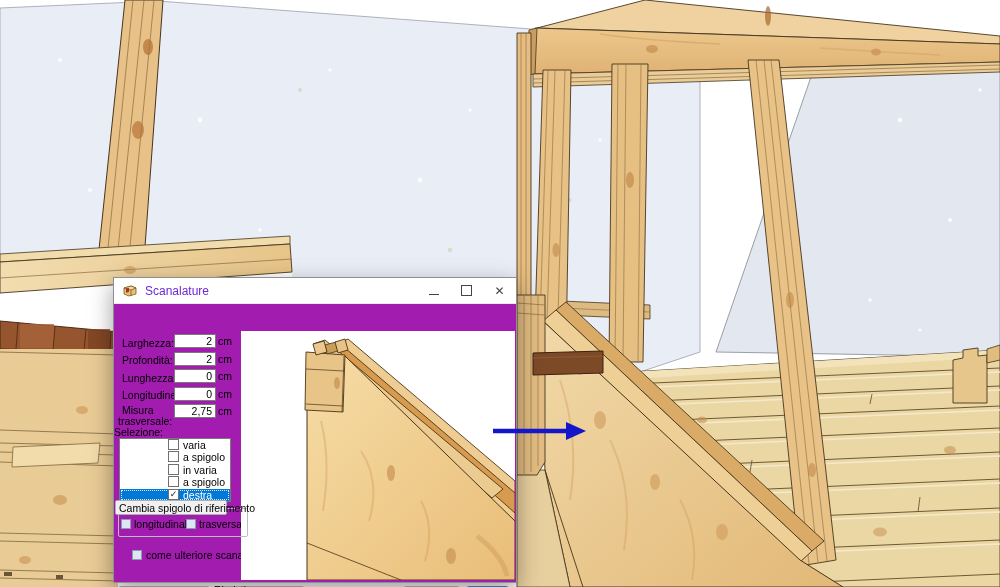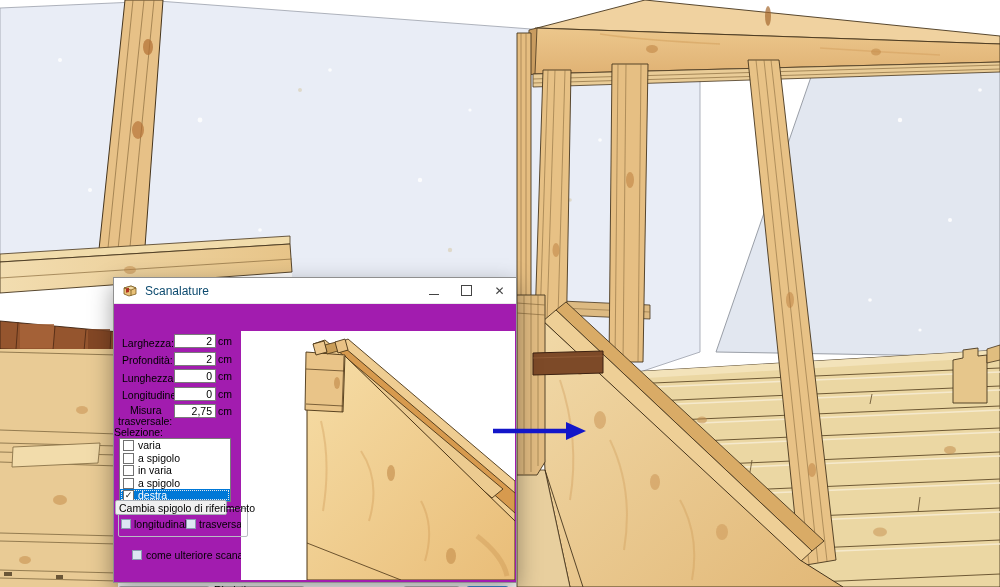--- a/index.html
+++ b/index.html
@@ -6,35 +6,35 @@
     font-family:"Liberation Sans","DejaVu Sans",sans-serif;background:#fff;}
   #stage{position:relative;width:1000px;height:587px;}
   #scene{position:absolute;left:0;top:0;}
   
   .dialog{position:absolute;left:113px;top:277px;width:404px;height:306px;
     background:#f0f0f0;border:1px solid #8f8f8f;box-sizing:border-box;
     box-shadow:0 8px 22px rgba(0,0,0,.38);z-index:20;}
   .titlebar{position:absolute;left:0;top:0;width:100%;height:25px;background:#fff;
     display:flex;align-items:center;}
   .titlebar .appicon{width:16px;height:16px;margin:0 7px 0 8px;flex:0 0 auto;}
-  .titlebar .ttl{font-size:12px;color:#0c4a6e;}
+  .titlebar .ttl{font-size:12px;color:#6d28d9;}
   .wincontrols{margin-left:auto;display:flex;height:25px;}
   .wbtn{width:33px;height:25px;display:flex;align-items:center;justify-content:center;
     color:#444;font-size:12px;}
   .wbtn .minglyph{display:block;width:10px;border-bottom:1px solid #444;height:1px;margin-top:6px;}
   .wbtn .maxglyph{display:block;width:9px;height:9px;border:1px solid #444;}
   .body{position:absolute;left:0;top:25px;right:0;bottom:0;background:#a21caf;border-top:1px solid #e9e9e9;}
   .flabel{position:absolute;font-size:10.5px;color:#000;white-space:nowrap;}
   .finput{position:absolute;left:60px;width:42px;height:14px;border:1px solid #7a7a7a;
     background:#fff;font-size:10.5px;text-align:right;padding:0 3px 0 0;box-sizing:border-box;
     font-family:"Liberation Sans",sans-serif;}
   .funit{position:absolute;left:104px;font-size:10.5px;color:#000;}
   .listbox{position:absolute;left:5px;top:134px;width:112px;height:64px;background:#fff;
     border:1px solid #7a7a7a;box-sizing:border-box;overflow:hidden;}
-  .lrow{height:12.4px;display:flex;align-items:flex-end;font-size:10.5px;color:#000;}
+  .lrow{height:12.4px;display:flex;align-items:flex-start;font-size:10.5px;color:#000;padding-left:45px;}
   .lrow .cb{width:9px;height:9px;border:1px solid #707070;background:#fff;margin:0 4px 0 3px;
     flex:0 0 auto;position:relative;font-size:9px;line-height:8px;text-align:center;color:#222;}
   .lrow.selected{background:#0078d7;color:#fff;outline:1px dotted #e8e8e8;outline-offset:-2px;}
   .grouplegend{position:absolute;left:1px;top:196px;width:112px;height:15px;border:1px solid #a8aeb4;
     background:#f0f0f0;font-size:10.5px;line-height:15px;padding-left:3px;box-sizing:border-box;
     z-index:2;border-radius:2px;white-space:nowrap;}
   .groupbody{position:absolute;left:4px;top:204px;width:130px;height:29px;border:1px solid #b9bdc3;
     border-radius:2px;box-sizing:border-box;z-index:1;}
   .smallcb{position:absolute;width:10px;height:10px;border:1px solid #8c9cb3;background:#dde6f3;
     box-sizing:border-box;}
@@ -297,21 +297,21 @@
       <span class="funit" style="top:49px">cm</span>
 
       <span class="flabel" style="left:8px;top:68px">Lunghezza:</span>
       <input class="finput" style="top: 65px;" value="0">
       <span class="funit" style="top:66px">cm</span>
 
       <span class="flabel" style="left:8px;top:85px">Longitudine:</span>
       <input class="finput" style="top: 83px;" value="0">
       <span class="funit" style="top:84px">cm</span>
 
-      <span class="flabel" style="left:16px;top:100px">Misura</span>
+      <span class="flabel" style="left:8px;top:100px">Misura</span>
       <span class="flabel" style="left:4px;top:111px">trasversale:</span>
       <input class="finput" style="top: 100px;" value="2,75">
       <span class="funit" style="top:101px">cm</span>
 
       <span class="flabel" style="left:0;top:122px">Selezione:</span>
 
       <div class="listbox">
         <div class="lrow">
           <span class="cb"></span>
           <span>varia</span>

